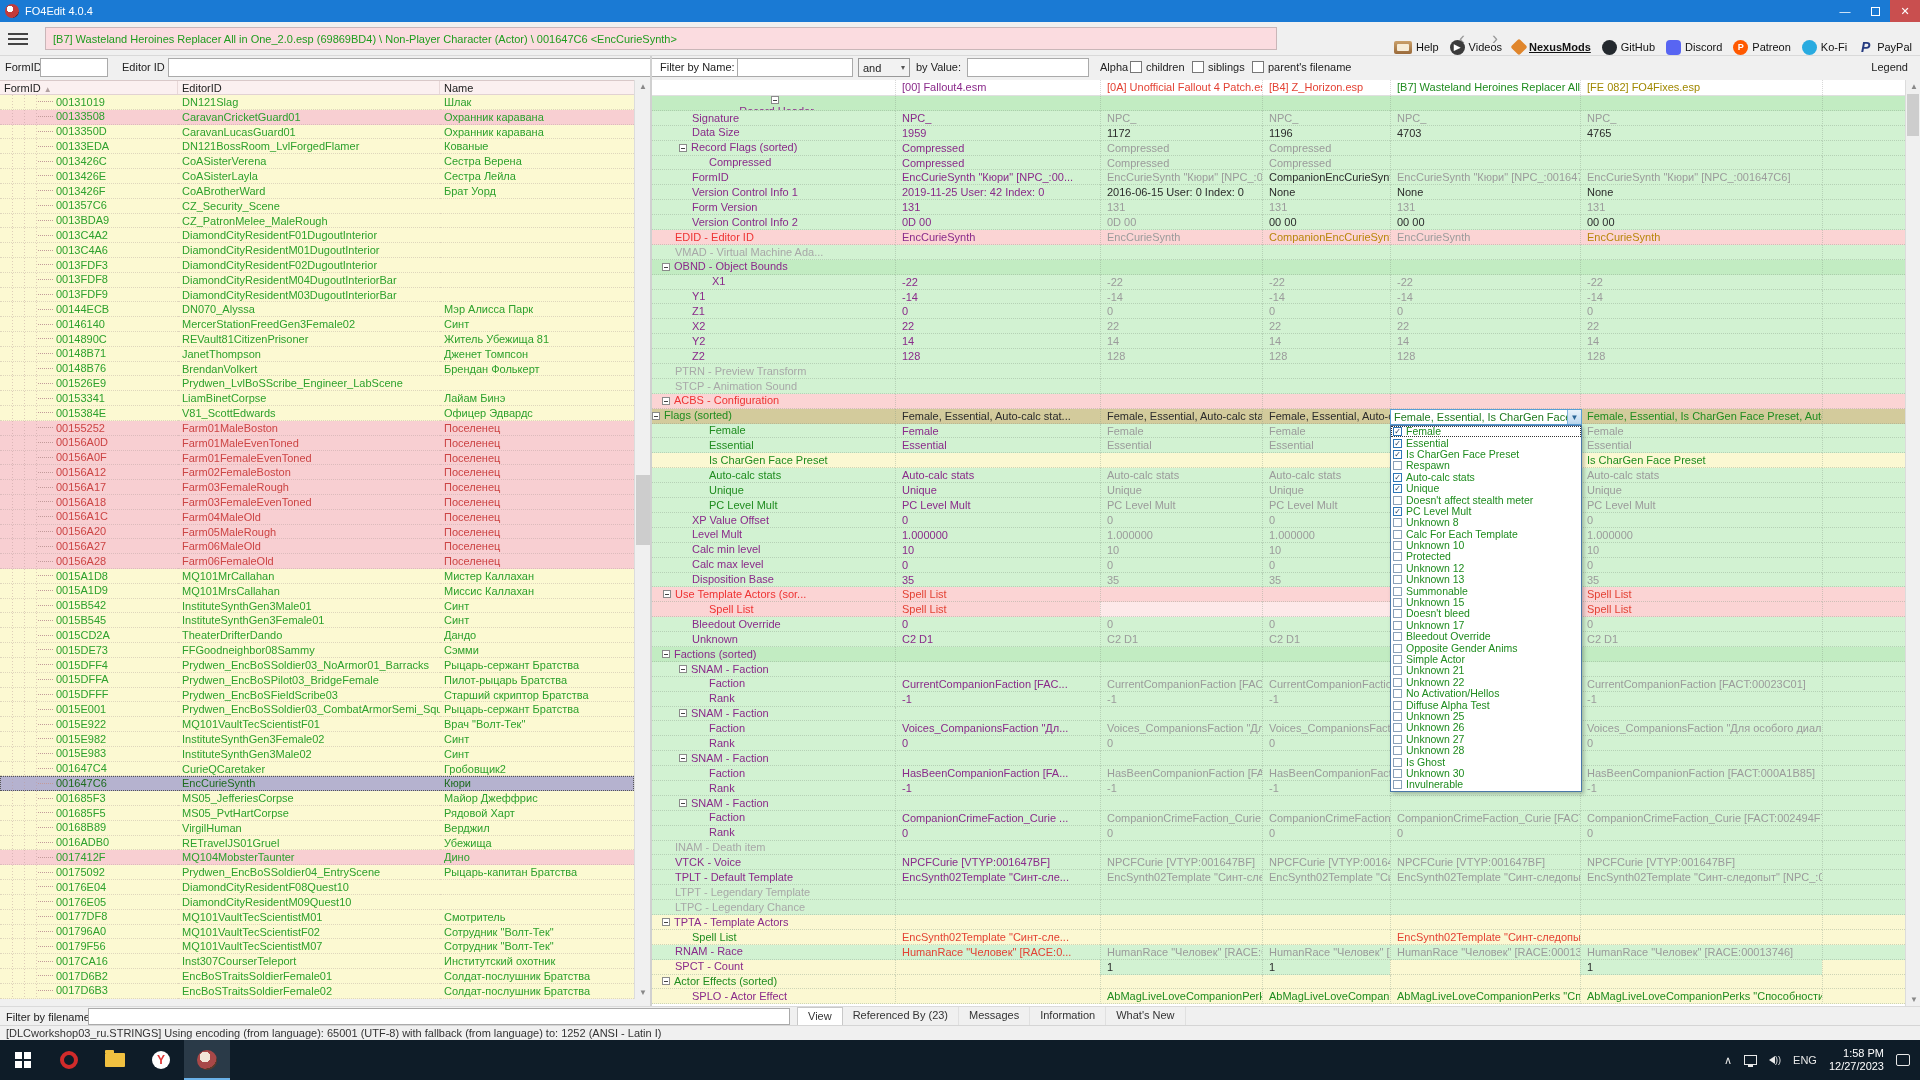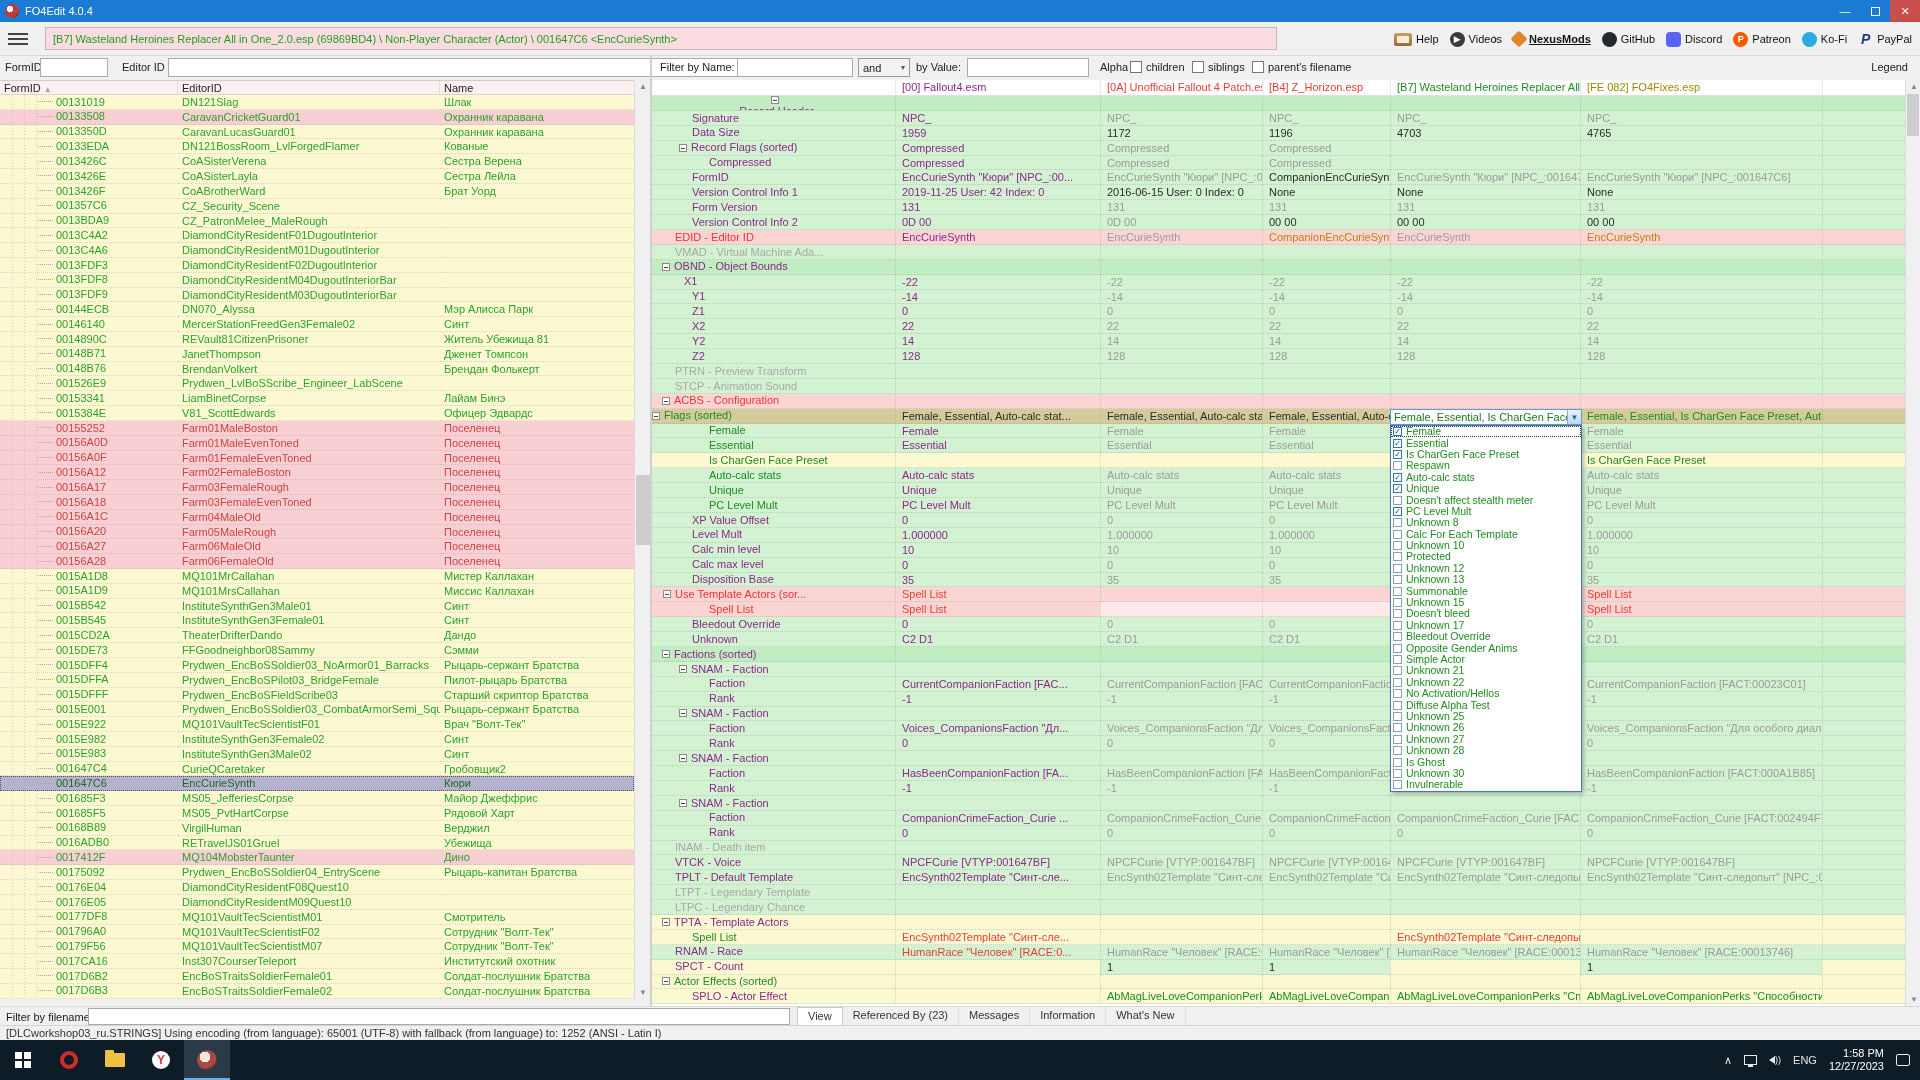--- a/index.html
+++ b/index.html
@@ -22,21 +22,21 @@
   
   #menubar { position:absolute; left:0; top:22px; width:1920px; height:34px; background:#f0f0f0;
     border-bottom:1px solid #d9d9d9; }
   #hamburger { position:absolute; left:8px; top:8px; width:20px; height:16px; }
   #hamburger div { height:2px; background:#444; margin:3px 0; }
   #breadcrumb { position:absolute; left:45px; top:5px; width:1232px; height:23px; background:#fbdce0;
     border:1px solid #c9b6b8; display:flex; align-items:center; padding:0 7px;
     color:#1f9d1f; white-space:nowrap; overflow:hidden; }
   .nav-arrow { position:absolute; top:3px; width:26px; height:26px; color:#9a9a9a; font-size:18px;
     display:flex; align-items:center; justify-content:center; }
-  #links { position:absolute; right:8px; top:4px; height:26px; display:flex; align-items:center; gap:11px; }
+  #links { position:absolute; right:8px; top:12px; height:26px; display:flex; align-items:center; gap:11px; }
   .link { display:flex; align-items:center; gap:4px; color:#111; }
   .link.bold span.lbl { font-weight:bold; text-decoration:underline; }
   .ic { width:15px; height:15px; border-radius:50%; display:inline-flex; align-items:center;
     justify-content:center; font-size:9px; color:#fff; flex:none; }
   .ic.book { border-radius:2px; background:linear-gradient(#caa06a,#9a6a3a); width:18px; height:13px;
     position:relative; }
   .ic.book::after { content:""; position:absolute; left:3px; right:3px; top:3px; bottom:3px;
     background:#f6ecd8; border-radius:1px; }
   .ic.videos { background:#3b3b3b; }
   .ic.nexus { border-radius:2px; background:#e0862c; transform:rotate(45deg); width:12px; height:12px; }
@@ -710,21 +710,21 @@
           <span class="lbl-p">OBND - Object Bounds</span>
         </div>
         <div class="cell bg-g2 fg-p" style="width: 205px;"></div>
         <div class="cell bg-g2 fg-g" style="width: 162px;"></div>
         <div class="cell bg-g2 fg-g" style="width: 128px;"></div>
         <div class="cell bg-g2 fg-g" style="width: 190px;"></div>
         <div class="cell bg-g2 fg-g" style="width: 242px;"></div>
         <div class="fill bg-g2"></div>
       </div>
       <div class="rrow">
-        <div class="cell labelcell bg-g" style="padding-left: 32px;">
+        <div class="cell labelcell bg-g" style="padding-left: 60px;">
           <span class="lbl-p">X1</span>
         </div>
         <div class="cell bg-g fg-p" style="width: 205px;">-22</div>
         <div class="cell bg-g fg-g" style="width: 162px;">-22</div>
         <div class="cell bg-g fg-g" style="width: 128px;">-22</div>
         <div class="cell bg-g fg-g" style="width: 190px;">-22</div>
         <div class="cell bg-g fg-g" style="width: 242px;">-22</div>
         <div class="fill bg-g"></div>
       </div>
       <div class="rrow">

